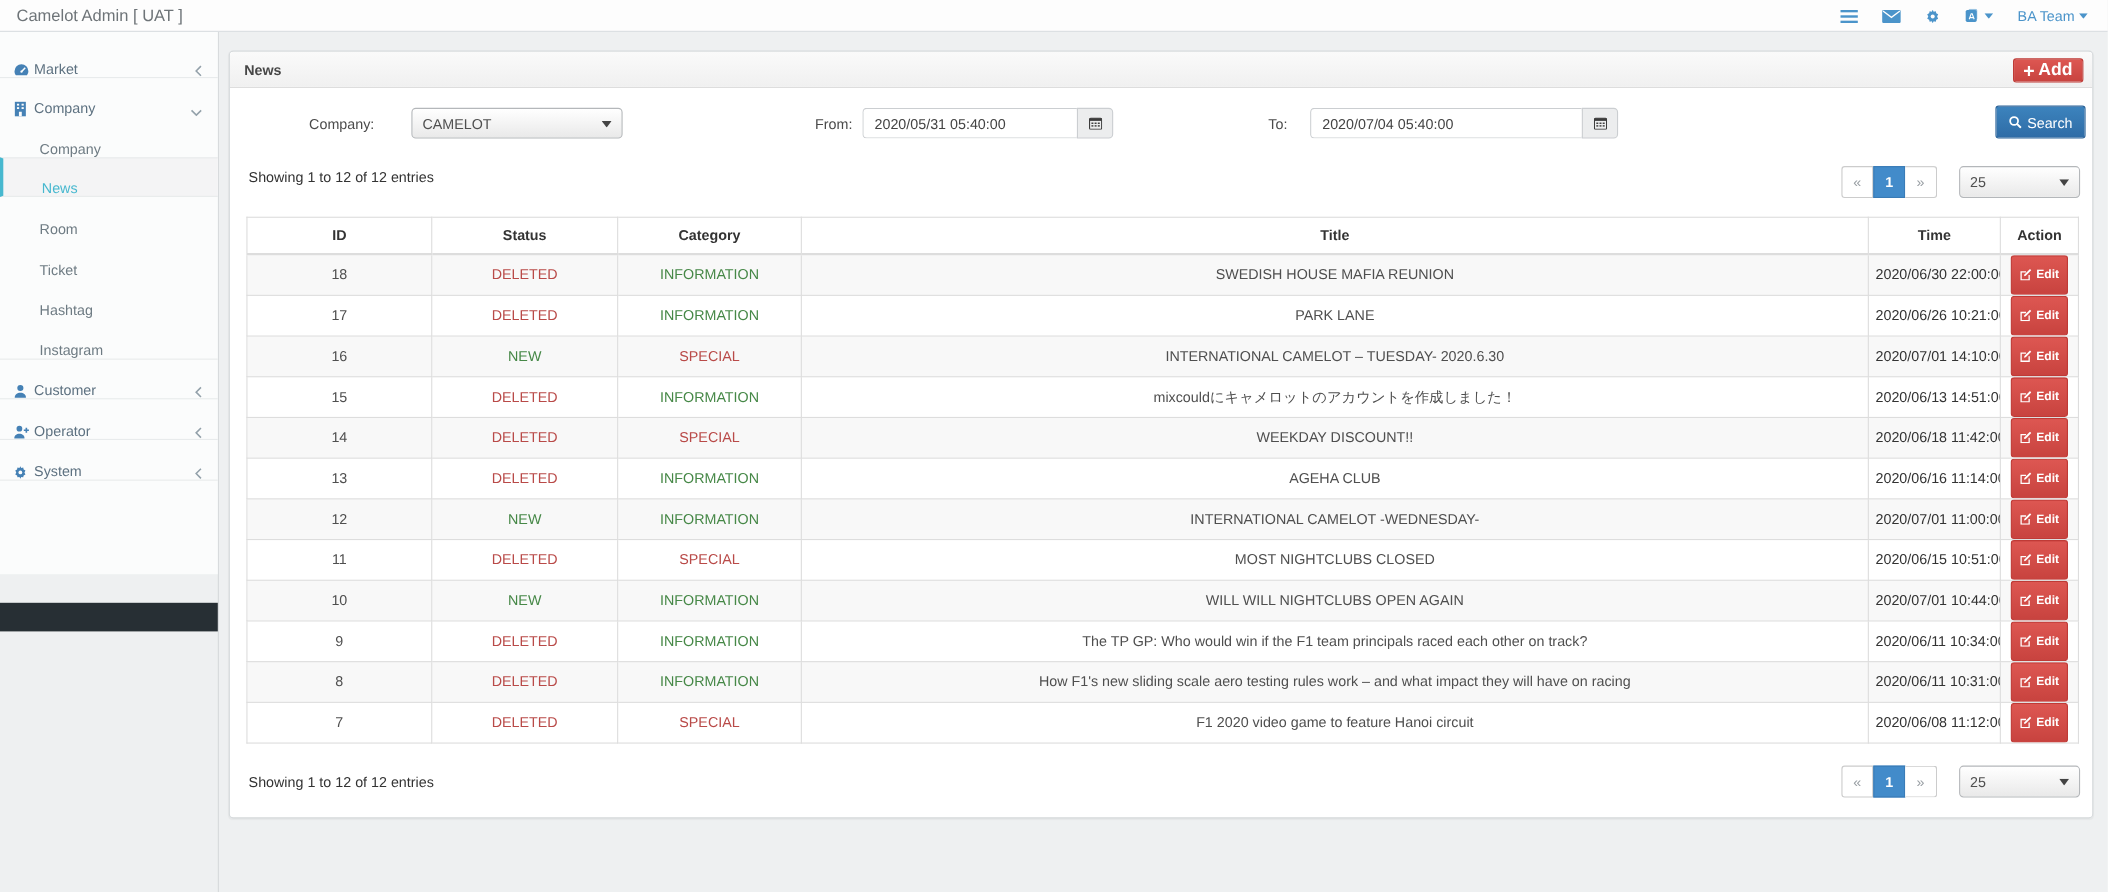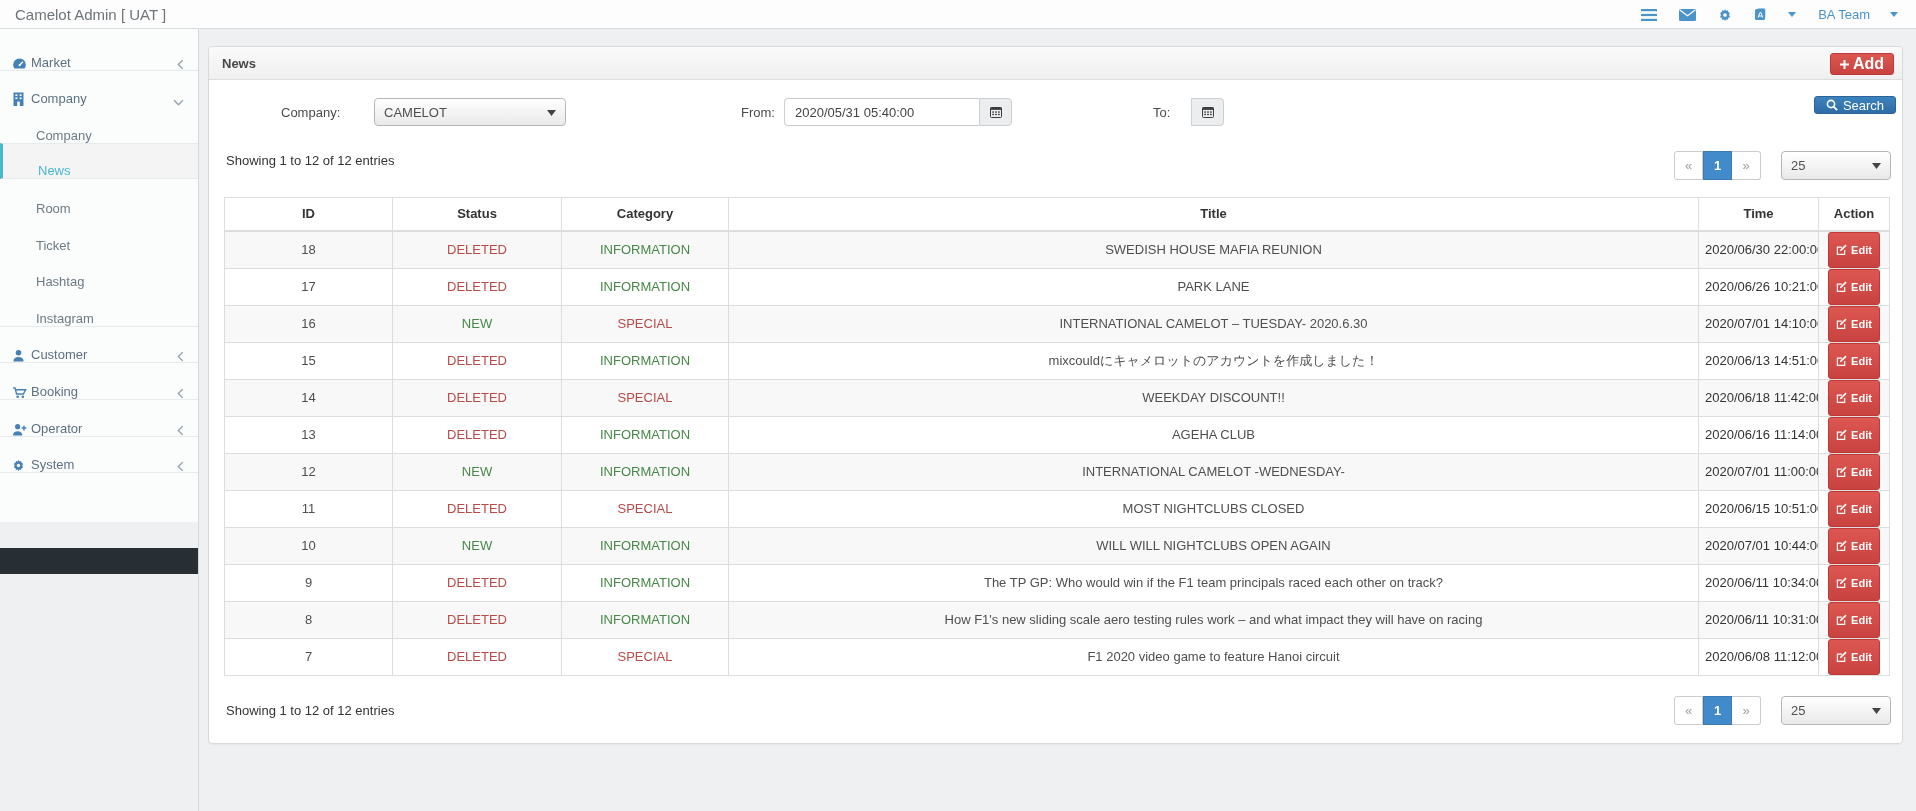--- a/index.html
+++ b/index.html
@@ -2,21 +2,21 @@
 <html><head>
 <meta charset="utf-8">
 <style>
   * { margin:0; padding:0; box-sizing:border-box; }
   html,body { width:1916px; height:811px; font-family:"Liberation Sans", sans-serif; font-size:13px; color:#333; background:#eef0f1; overflow:hidden; }
 
   
   .topbar { position:absolute; left:0; top:0; width:1916px; height:29px; background:#fdfdfd; border-bottom:1px solid #d9dde0; z-index:5; }
   .brand { position:absolute; left:15px; top:0; height:29px; line-height:29px; font-size:15px; color:#6e7478; }
   .top-icons { position:absolute; right:18px; top:0; height:29px; display:flex; align-items:center; gap:22px; color:#4b94ca; }
-  .top-icons .tib { display:flex; align-items:center; gap:20px; cursor:pointer; color:#4b94ca; }
+  .top-icons .tib { display:flex; align-items:center; gap:4px; cursor:pointer; color:#4b94ca; }
   .user-label { font-size:13px; color:#4b94ca; }
 
   
   .sidebar { position:absolute; left:0; top:29px; width:199px; height:782px; background:#eef0f1; border-right:1px solid #d5d9db; }
   .side-menu { position:absolute; left:0; top:0; width:198px; background:#fbfcfc; padding-top:4px; height:493px; }
   .side-item { position:relative; height:36.6px; display:flex; align-items:flex-end; color:#5d7180; cursor:pointer; }
   .side-item.main { padding-left:12px; border-top:1px solid #e8ebec; }
   .side-item.main:first-child { border-top:none; }
   .side-item.main .icn { width:19px; color:#4581b5; display:inline-flex; }
   .side-item.main .lbl { color:#5d7180; }
@@ -35,21 +35,21 @@
   .btn-add { position:absolute; right:8px; top:6px; height:22px; padding:0 9px; display:inline-flex; align-items:center; gap:4px; background:linear-gradient(#dd5752,#c8433f); border:1px solid #bf3a36; border-radius:3px; color:#fff; font-size:16px; font-weight:bold; cursor:pointer; }
 
   
   .flabel { position:absolute; top:58px; font-size:13px; color:#4a4a4a; }
   .selwrap { position:absolute; height:28px; }
   .selwrap select { width:100%; height:28px; -webkit-appearance:none; appearance:none; background:linear-gradient(#ffffff,#e9e9e9); border:1px solid #b4b7ba; border-radius:4px; padding:0 22px 0 9px; font-size:13px; color:#4f4f4f; font-family:"Liberation Sans",sans-serif; cursor:pointer; }
   .selwrap .caret { position:absolute; right:10px; top:12px; pointer-events:none; color:#444; }
   .dtgroup { position:absolute; top:51px; height:28px; display:flex; }
   .dtgroup input { height:28px; border:1px solid #cbced1; border-right:none; border-radius:4px 0 0 4px; padding:0 10px; font-size:13px; color:#444; font-family:"Liberation Sans",sans-serif; }
   .dtgroup .addon { width:33px; height:28px; background:#ecedee; border:1px solid #cbced1; border-radius:0 4px 4px 0; display:flex; align-items:center; justify-content:center; color:#3c3c3c; cursor:pointer; }
-  .btn-search { position:absolute; left:1605px; top:49px; width:82px; height:18px; display:inline-flex; align-items:center; justify-content:center; gap:5px; background:linear-gradient(#3c83bd,#2f6ca6); border:1px solid #2c649a; border-radius:3px; color:#fff; font-size:13px; cursor:pointer; }
+  .btn-search { position:absolute; left:1605px; top:49px; width:82px; height:30px; display:inline-flex; align-items:center; justify-content:center; gap:5px; background:linear-gradient(#3c83bd,#2f6ca6); border:1px solid #2c649a; border-radius:3px; color:#fff; font-size:13px; cursor:pointer; }
 
   
   .info-top { position:absolute; left:17px; top:106px; color:#333; }
   .info-bottom { position:absolute; left:17px; top:656px; color:#333; }
   .pager { position:absolute; left:1465px; display:flex; }
   .pager.top { top:104px; } .pager.bottom { top:649px; }
   .pager .pg { width:29px; height:29px; display:flex; align-items:center; justify-content:center; border:1px solid #ccc; background:#fff; color:#9aa0a5; font-size:13px; cursor:pointer; }
   .pager .pg.first { border-radius:3px 0 0 3px; }
   .pager .pg.last { border-radius:0 3px 3px 0; border-left:none; }
   .pager .pg.active { background:#428bca; border-color:#3a7bb5; color:#fff; font-weight:bold; }
@@ -175,35 +175,20 @@
         <span class="lbl">Instagram</span>
       </div>
       <div class="side-item main">
         <span class="icn">
           <svg width="13" height="13" viewBox="0 0 14 14">
             <circle cx="7" cy="4" r="3" fill="currentColor"></circle>
             <path d="M1.5 13.5c0-3.2 2.4-4.8 5.5-4.8s5.5 1.6 5.5 4.8z" fill="currentColor"></path>
           </svg>
         </span>
         <span class="lbl">Customer</span>
-        <span class="chev">
-          <svg width="7" height="11" viewBox="0 0 8 12">
-            <path d="M6.5 1L1.5 6l5 5" stroke="currentColor" fill="none" stroke-width="1.6"></path>
-          </svg>
-        </span>
-      </div>
-      <div class="side-item main">
-        <span class="icn">
-          <svg width="15" height="13" viewBox="0 0 16 14">
-            <path d="M1 2h2.2l1.6 6.6h7.4L14.6 4H4.4" fill="none" stroke="currentColor" stroke-width="1.5"></path>
-            <circle cx="6" cy="11.6" r="1.4" fill="currentColor"></circle>
-            <circle cx="11.6" cy="11.6" r="1.4" fill="currentColor"></circle>
-          </svg>
-        </span>
-        <span class="lbl">Booking</span>
         <span class="chev">
           <svg width="7" height="11" viewBox="0 0 8 12">
             <path d="M6.5 1L1.5 6l5 5" stroke="currentColor" fill="none" stroke-width="1.6"></path>
           </svg>
         </span>
       </div>
       <div class="side-item main">
         <span class="icn">
           <svg width="15" height="13" viewBox="0 0 16 14">
             <circle cx="6" cy="4" r="2.8" fill="currentColor"></circle>
@@ -274,20 +259,21 @@
             <rect x="2.2" y="7.8" width="1.8" height="1.3"></rect>
             <rect x="5.1" y="7.8" width="1.8" height="1.3"></rect>
             <rect x="8" y="7.8" width="1.8" height="1.3"></rect>
           </g>
         </svg>
     </span>
   </div>
 
   <span class="flabel" style="left:944px;">To:</span>
   <div class="dtgroup" style="left:982px;">
+    <input style="width: 247px;" value="2020/07/04 05:40:00">
     <span class="addon">
       <svg width="12" height="12" viewBox="0 0 12 12">
           <rect x="0.5" y="1.5" width="11" height="10" rx="1" fill="none" stroke="currentColor" stroke-width="1"></rect>
           <rect x="0.5" y="1.5" width="11" height="2.4" fill="currentColor"></rect>
           <g fill="currentColor">
             <rect x="2.2" y="5.4" width="1.8" height="1.3"></rect>
             <rect x="5.1" y="5.4" width="1.8" height="1.3"></rect>
             <rect x="8" y="5.4" width="1.8" height="1.3"></rect>
             <rect x="2.2" y="7.8" width="1.8" height="1.3"></rect>
             <rect x="5.1" y="7.8" width="1.8" height="1.3"></rect>

